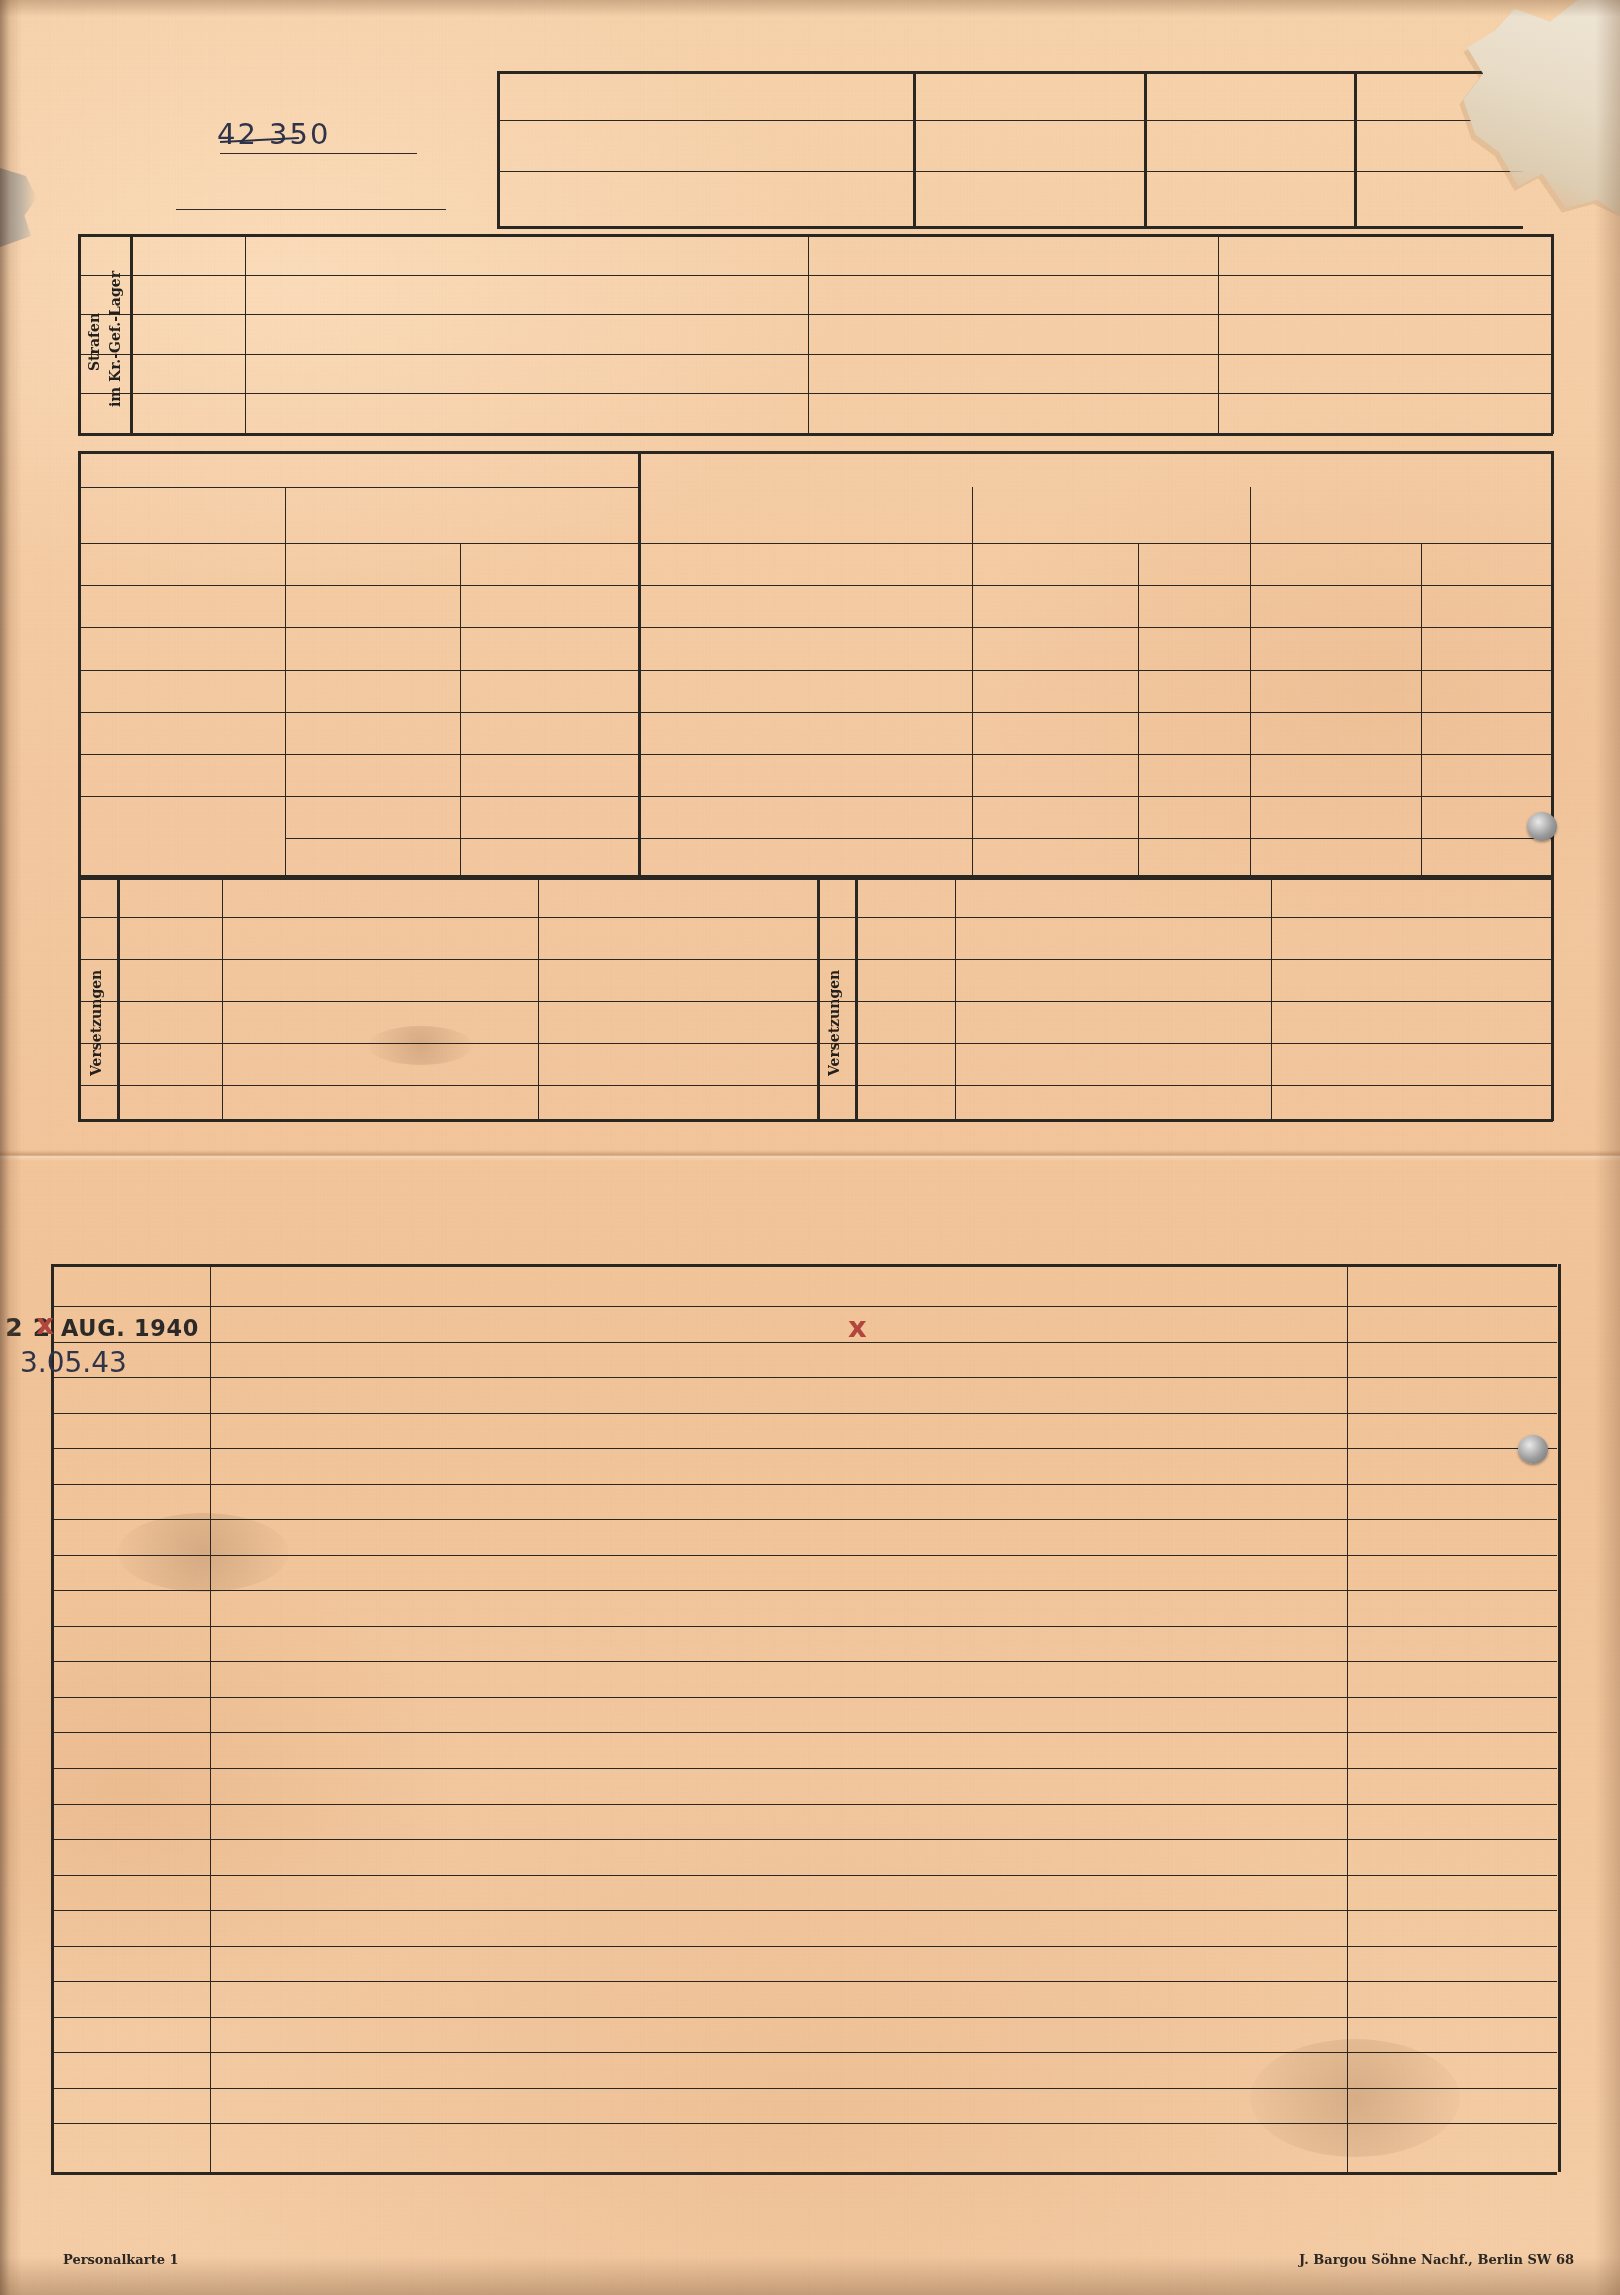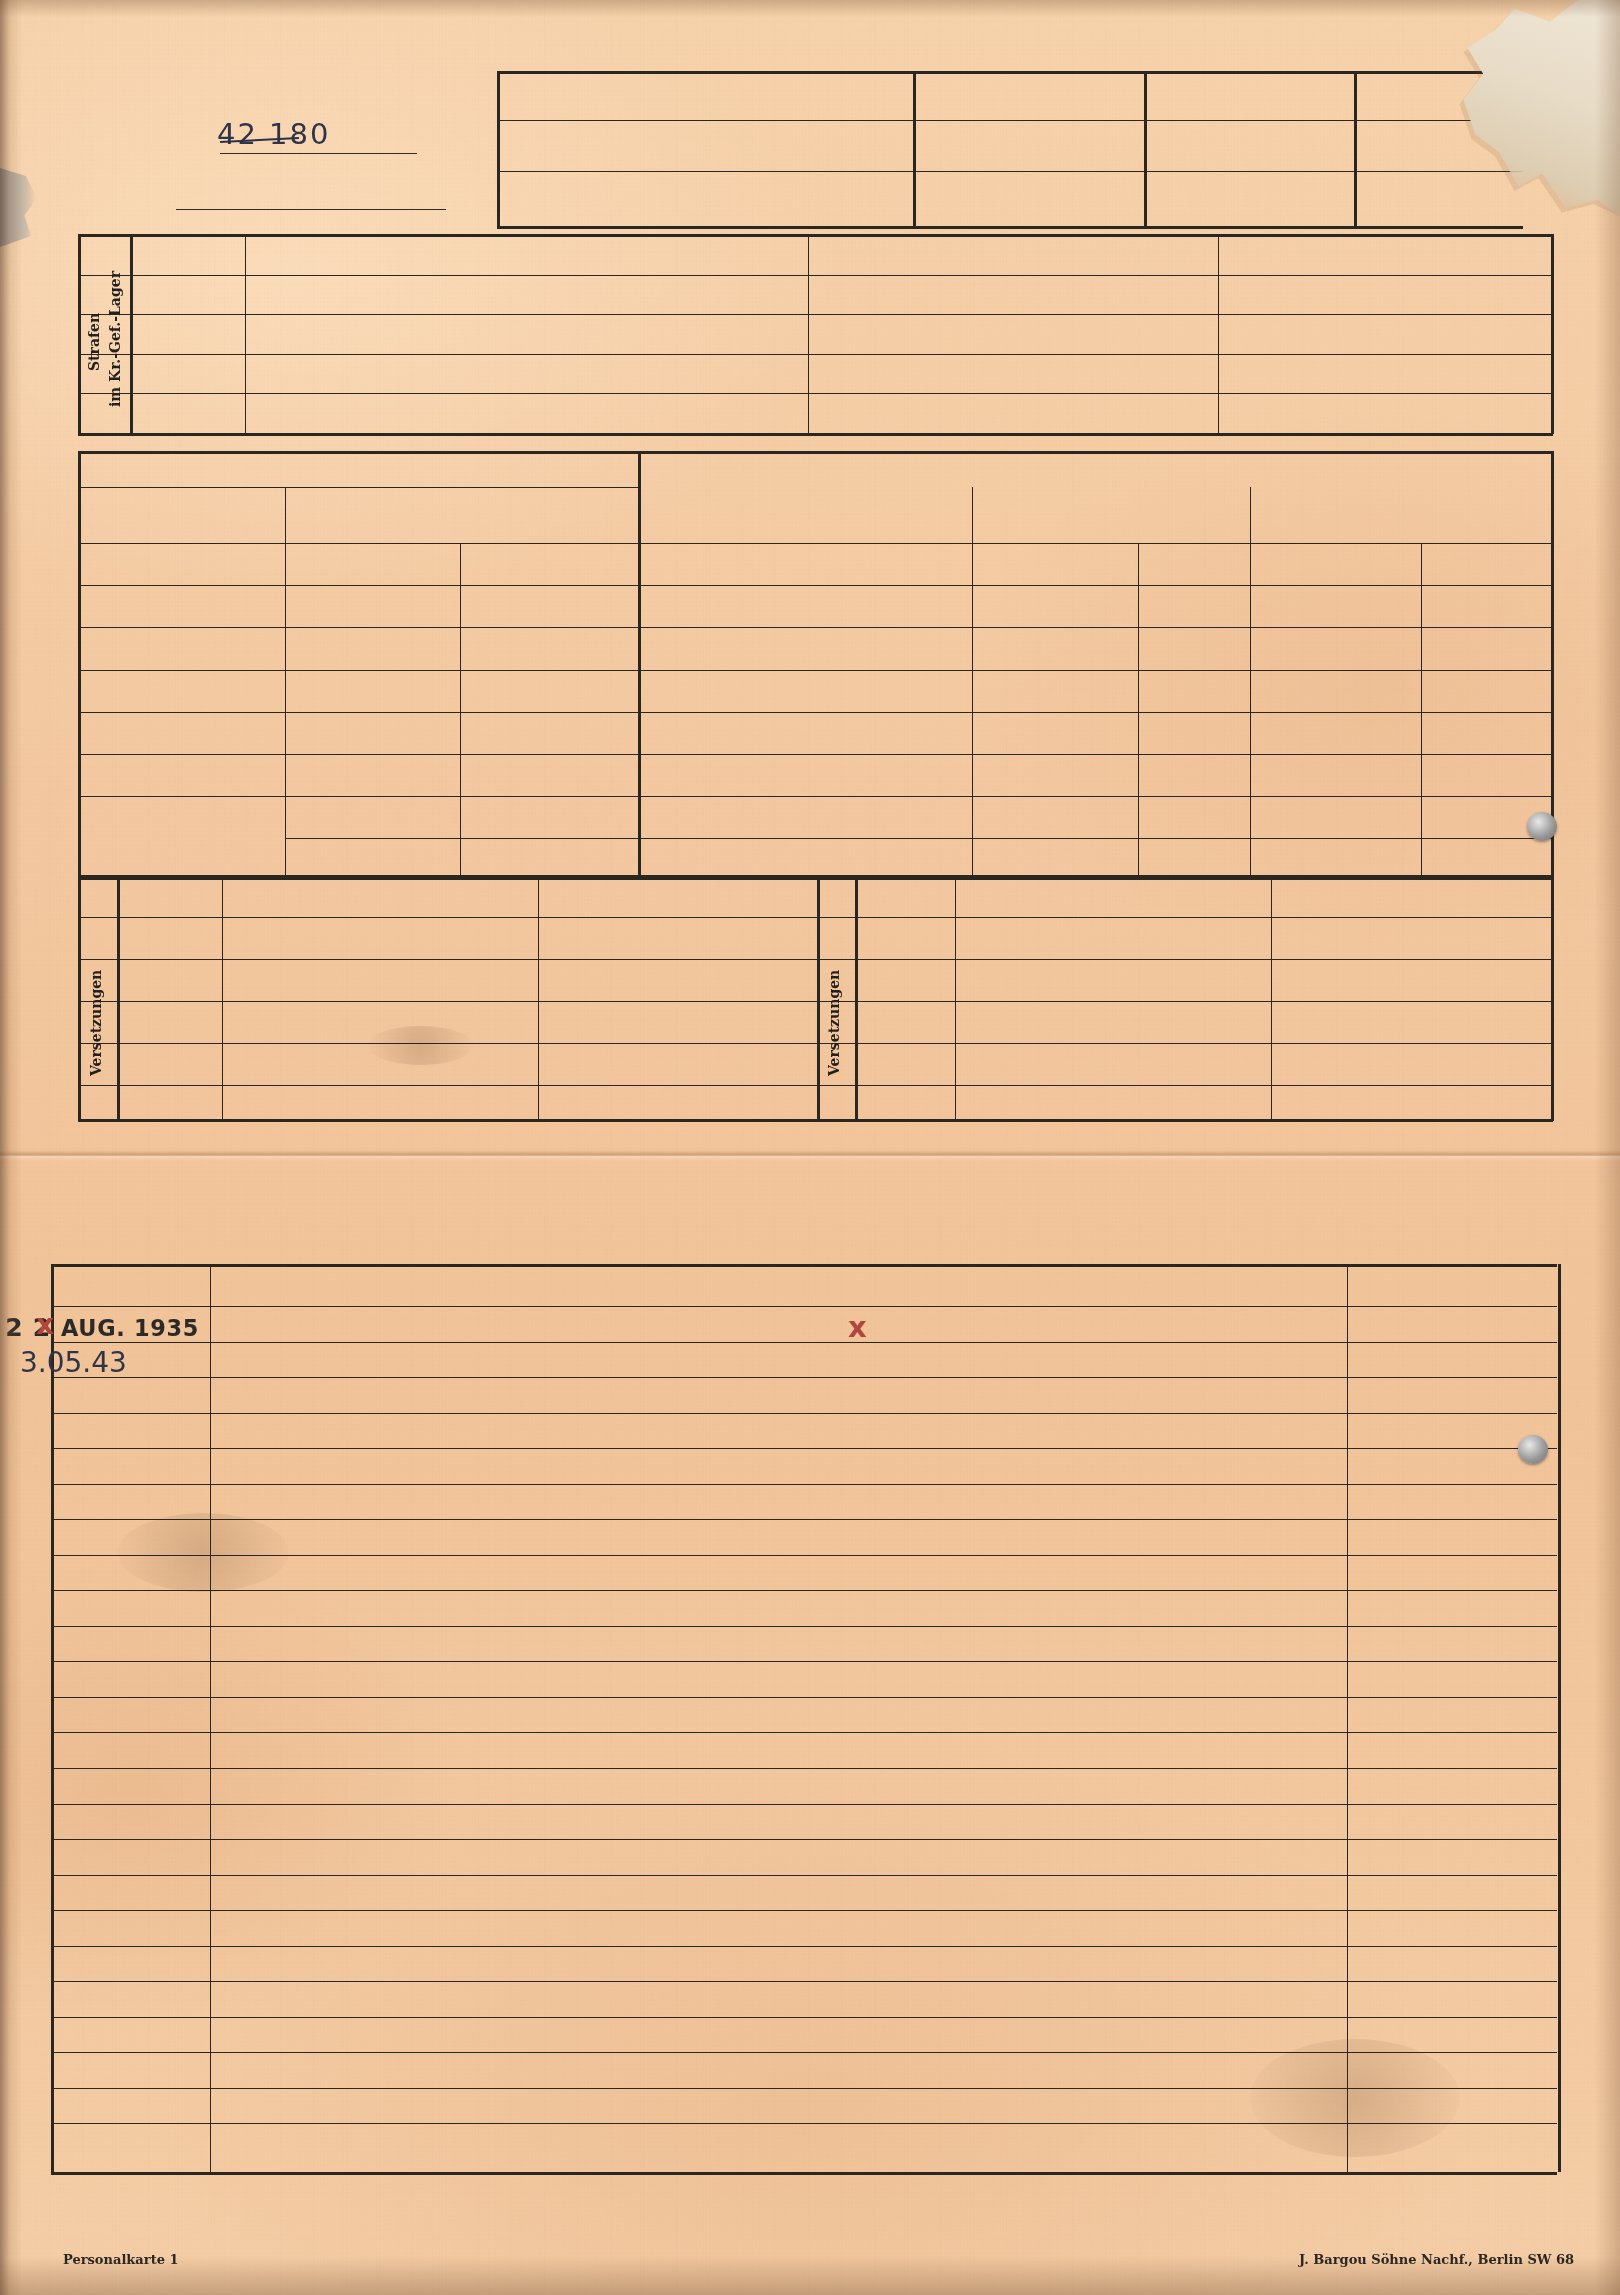--- a/index.html
+++ b/index.html
@@ -228,21 +228,21 @@
   <div class="line vline-thick" style="left:913px; top:71px; height:158px;"></div>
   <div class="line vline-thick" style="left:1144px; top:71px; height:158px;"></div>
   <div class="line vline-thick" style="left:1354px; top:71px; height:158px;"></div>
   <div class="line hline-thick" style="left:497px; top:71px; width:1026px;"></div>
   <div class="line hline" style="left:497px; top:120px; width:1026px;"></div>
   <div class="line hline" style="left:497px; top:171px; width:1026px;"></div>
   <div class="line hline-thick" style="left:497px; top:226px; width:1026px;"></div>
 
   <div class="lbl" style="left:112px; top:84px;">Beschriftung der Erkennungsmarke</div>
   <div class="lbl" style="left:164px; top:125px;">Nr.</div>
-  <div class="hand" style="left:217px; top:117px; font-size:29px; letter-spacing:2px; color:#2f3449;">42 180</div>
+  <div class="hand" style="left:217px; top:117px; font-size:29px; letter-spacing:2px; color:#2f3449;">42 350</div>
   <div class="strike" style="left:220px; top:139px; width:79px;"></div>
   <div class="line hline" style="left:220px; top:153px; width:197px; background:#2f2b27;"></div>
 
   <div class="lbl" style="left:87px; top:188px;">Lager:</div>
   <div class="line hline" style="left:176px; top:209px; width:270px; background:#2f2b27;"></div>
 
   <div class="lbl-sm center" style="left:520px; top:87px; width:381px;">Charaktereigenschaften u. a.</div>
   <div class="lbl-sm center" style="left:918px; top:87px; width:221px;">Besondere Fähigkeiten</div>
   <div class="lbl-sm center" style="left:1150px; top:87px; width:200px;">Sprachkenntnisse</div>
   <div class="lbl-sm" style="left:1412px; top:87px;">Fü</div>
@@ -396,21 +396,21 @@
   <div class="line hline" style="left:51px; top:1910px; width:1506px;"></div>
   <div class="line hline" style="left:51px; top:1946px; width:1506px;"></div>
   <div class="line hline" style="left:51px; top:1981px; width:1506px;"></div>
   <div class="line hline" style="left:51px; top:2017px; width:1506px;"></div>
   <div class="line hline" style="left:51px; top:2052px; width:1506px;"></div>
   <div class="line hline" style="left:51px; top:2088px; width:1506px;"></div>
   <div class="line hline" style="left:51px; top:2123px; width:1506px;"></div>
   <div class="line hline-thick" style="left:51px; top:2172px; width:1506px;"></div>
 
   <div class="stamp" style="left:5.3px; top:1313px; font-size:25px;">2 2</div>
-  <div class="stamp" style="left:61px; top:1315px; font-size:22.4px;">AUG. 1935</div>
+  <div class="stamp" style="left:61px; top:1315px; font-size:22.4px;">AUG. 1940</div>
   <div class="redmark" style="left:36px; top:1308px; font-size:28px;">x</div>
   <div class="hand-cursive" style="left:242px; top:1305px; font-size:33px; letter-spacing:0.7px;">Bad Frankenhausen # 701</div>
   <div class="redmark" style="left:848px; top:1310px; font-size:29px;">x</div>
 
   <div class="hand" style="left:20px; top:1346px; font-size:28px; color:#2f3449;">3.05.43</div>
   <div class="hand-cursive" style="left:226px; top:1343px; font-size:33px; letter-spacing:0.7px;">Sondershausen - 752.</div>
 
   <div class="grommet" style="left:1527px; top:812px;"></div>
   <div class="grommet" style="left:1518px; top:1435px;"></div>
 

